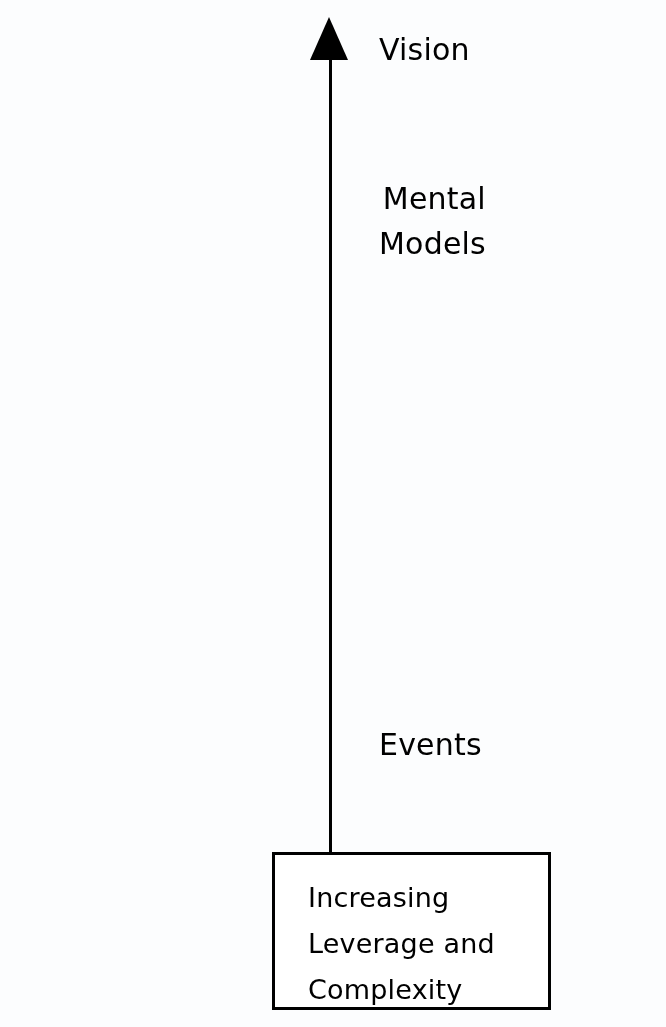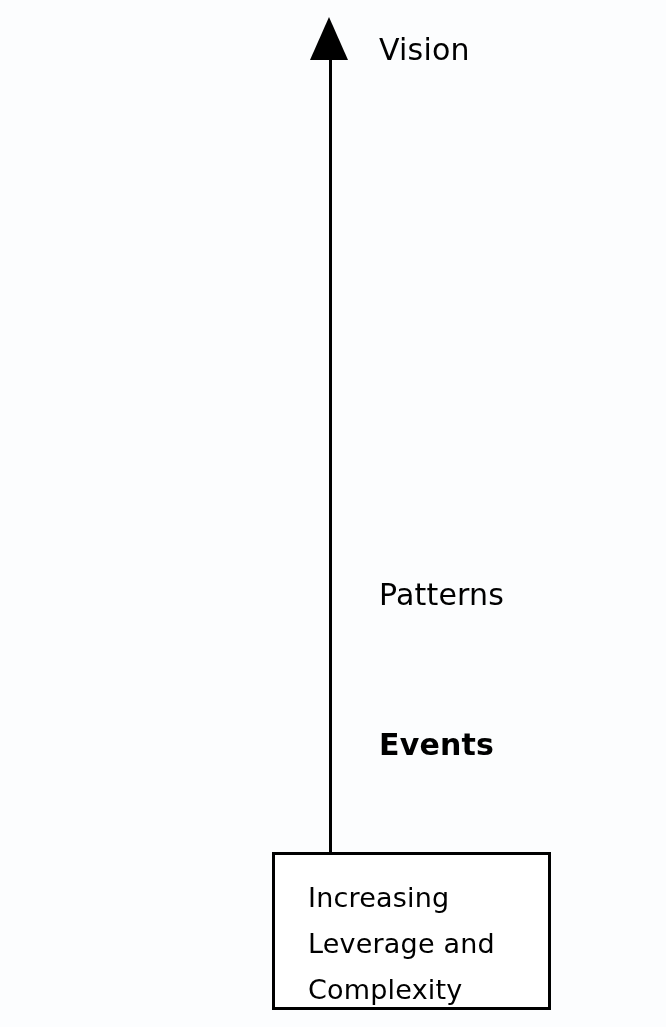--- a/index.html
+++ b/index.html
@@ -46,21 +46,21 @@
     line-height: 45px;
     font-weight: 500;
     letter-spacing: 0.2px;
     white-space: pre-line;
     text-align: right;
   }
   .ladder-vision      { top: 27px; }
   .ladder-mental      { top: 176px; }
   .ladder-systemic    { top: 371px; }
   .ladder-patterns    { top: 572px; }
-  .ladder-events      { top: 722px; font-weight: bold; }
+  .ladder-events      { top: 722px; }
 
   
   .axis-caption {
     position: absolute;
     left: 0px;
     top: 248px;
     width: 208px;
     text-align: right;
     font-family: "DejaVu Sans", sans-serif;
     font-size: 28px;
@@ -97,23 +97,24 @@
 <body>
 
 <div id="canvas" style="background: rgb(252, 253, 254);">
 
   <div class="arrow-shaft"></div>
   <div class="arrow-head"></div>
 
 
   <div class="ladder ladder-vision">Vision</div>
 
+  <div class="ladder ladder-mental">Mental
+Models</div>
 
 
-  <div class="ladder ladder-patterns">Patterns</div>
 
   <div class="ladder ladder-events">Events</div>
 
   <div class="bottom-box" style="border-color: rgb(0, 0, 0); background: rgb(255, 255, 255);">
     <div class="bottom-box-text">Increasing
 Leverage and
 Complexity</div>
   </div>
 
 </div>

